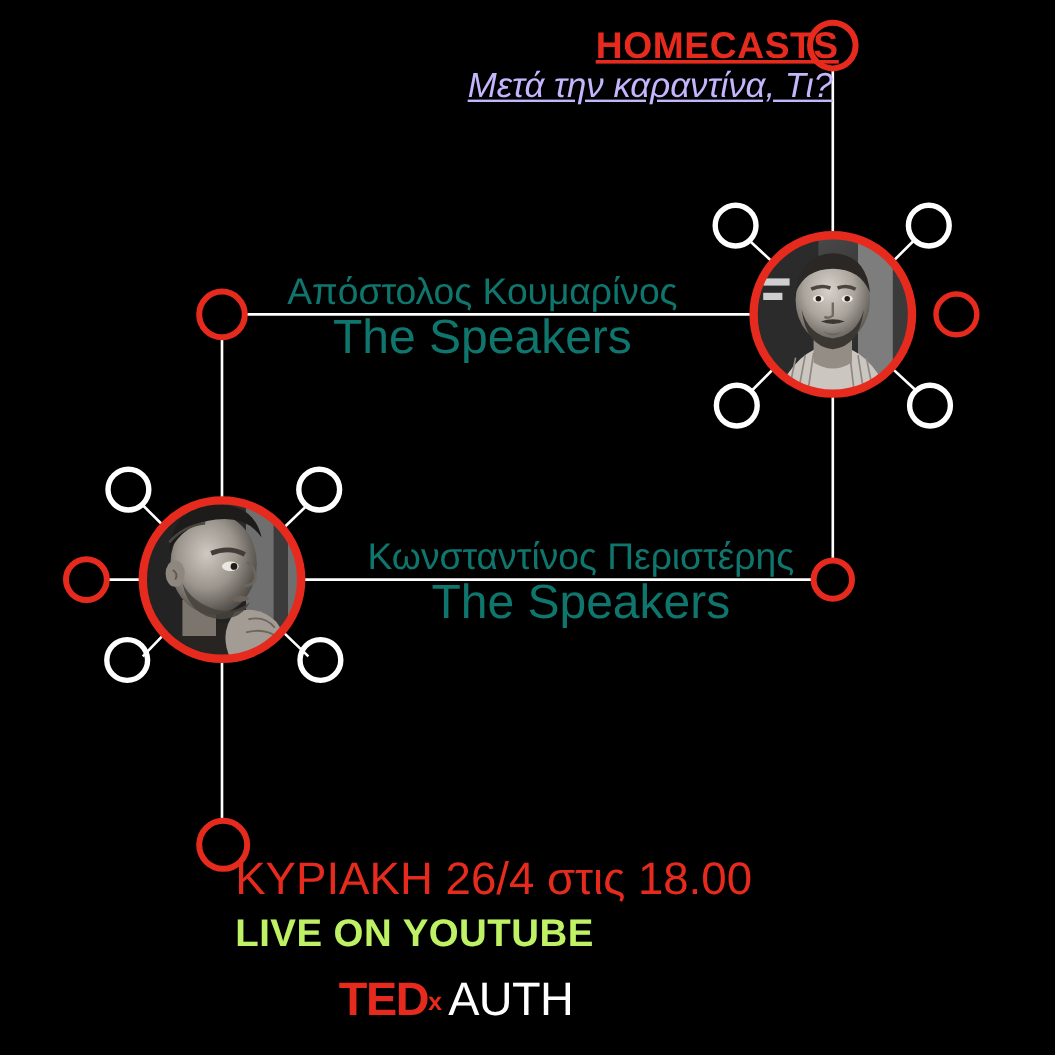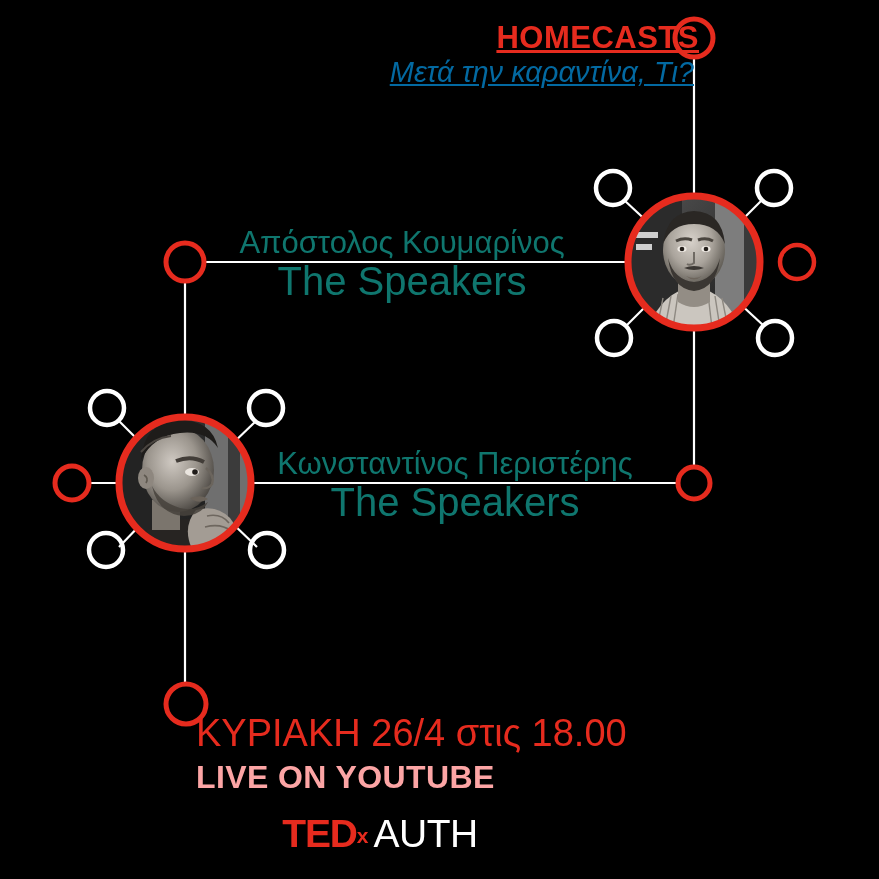--- a/index.html
+++ b/index.html
@@ -18,35 +18,35 @@
   #homecasts{
     left:0;top:20px;width:699px;
     text-align:right;
     font-size:31px;font-weight:bold;letter-spacing:.5px;
     color:#E62B1E;
   }
   #tagline{
     left:0;top:56px;width:694px;
     text-align:right;
     font-style:italic;font-size:29px;font-weight:400;
-    color:#0369a1;
+    color:#c4b5fd;
   }
 
   
   .speaker{position:absolute;text-align:center;color:#0f766e;}
   .speaker .nm{font-size:31px;line-height:38px;font-weight:400;}
   .speaker .rl{font-size:40px;line-height:38px;font-weight:400;}
 
   #sp1{left:182px;top:224px;width:440px;}
-  #sp2{left:235px;top:445px;width:440px;}
+  #sp2{left:264px;top:445px;width:440px;}
 
   
   #whenblock{position:absolute;left:196px;top:678px;margin-top:32px;}
   #when{font-size:38px;line-height:46px;color:#E62B1E;font-weight:400;white-space:nowrap;}
-  #live{font-size:32px;line-height:42px;color:#fca5a5;font-weight:bold;letter-spacing:.4px;white-space:nowrap;}
+  #live{font-size:32px;line-height:42px;color:#bef264;font-weight:bold;letter-spacing:.4px;white-space:nowrap;}
 
   
   #logo{position:absolute;left:0;top:812px;width:760px;text-align:center;}
   #logoline{font-size:0;}
   #logoline .ted{
     font-size:39px;font-weight:bold;color:#E62B1E;letter-spacing:-1.2px;
     vertical-align:baseline;
   }
   #logoline .xx{
     font-size:21px;font-weight:bold;color:#E62B1E;

